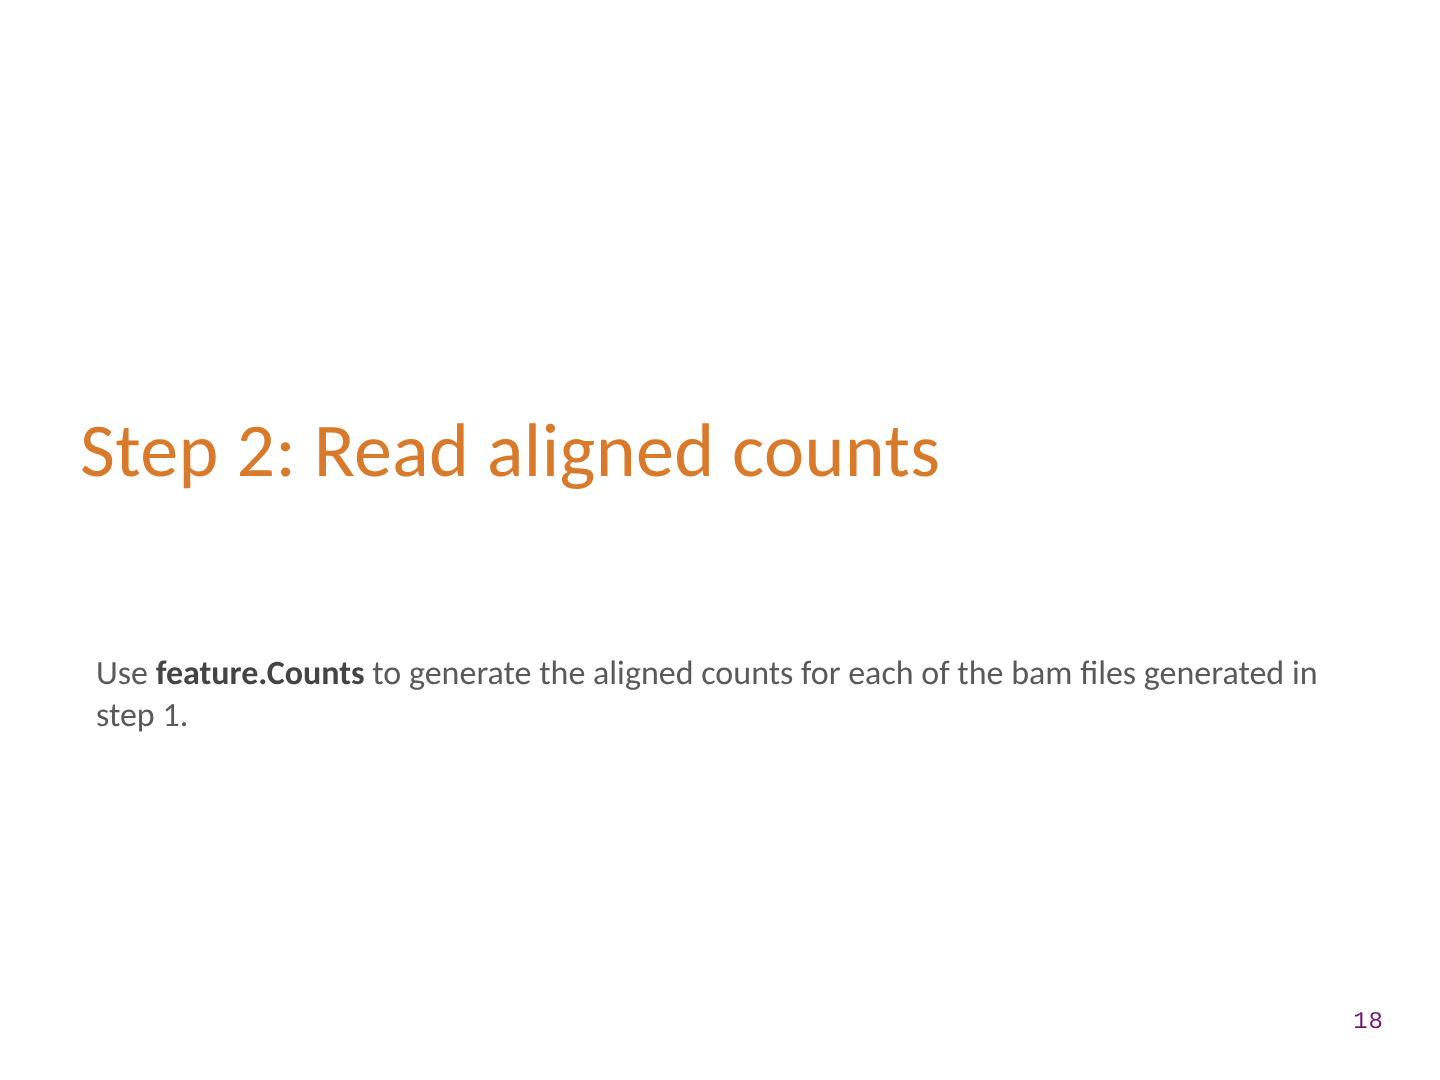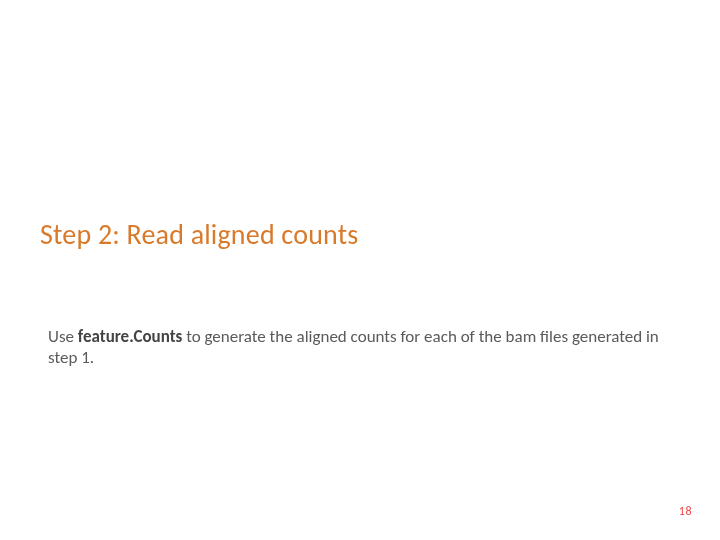--- a/index.html
+++ b/index.html
@@ -14,22 +14,22 @@
   }
   .slide {
     position: relative;
     width: 720px;
     height: 540px;
     box-sizing: border-box;
   }
   .title {
     position: absolute;
     left: 40px;
-    top: 220px;
-    font-size: 28px;
+    top: 206px;
+    font-size: 38px;
     font-weight: 300;
     color: #d97a2b;
     letter-spacing: 0.2px;
     line-height: 1.1;
   }
   .body {
     position: absolute;
     left: 48px;
     top: 326px;
     right: 50px;
@@ -41,22 +41,23 @@
   .body .bold {
     font-weight: 700;
     color: #444444;
     margin-top: 32px;
   }
   .pagenum {
     position: absolute;
     right: 28px;
     bottom: 22px;
     font-size: 12px;
-    color: #ef4444;
+    color: #701a75;
     letter-spacing: 0.5px;
+    font-family: Liberation Mono, monospace;
   }
 </style>
 </head>
 <body>
 
 <div class="slide">
   <div class="title">Step 2: Read aligned counts</div>
   <div class="body">
     <span>Use </span><span class="bold">feature.Counts</span><span> to generate the aligned counts for each of the bam files generated in step 1.</span>
   </div>

